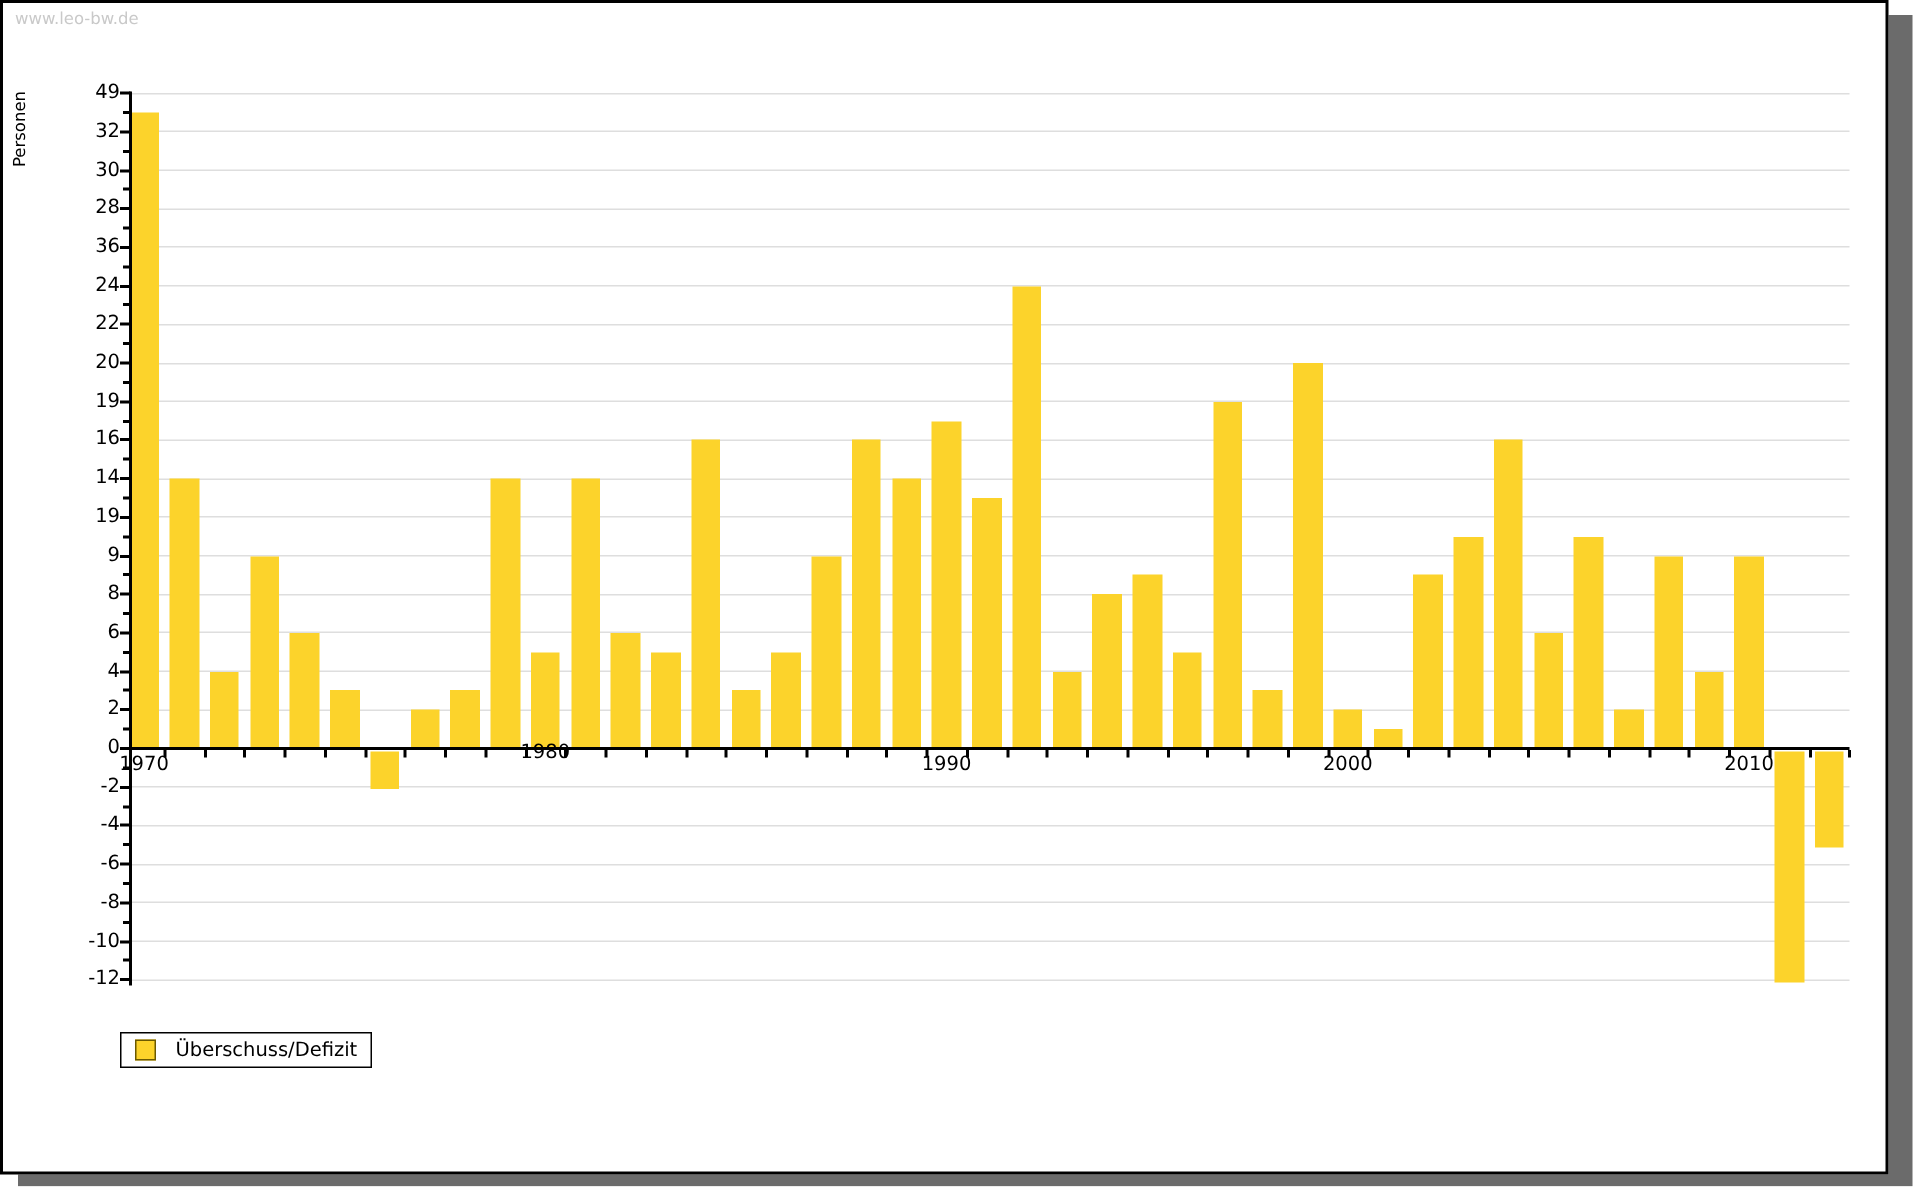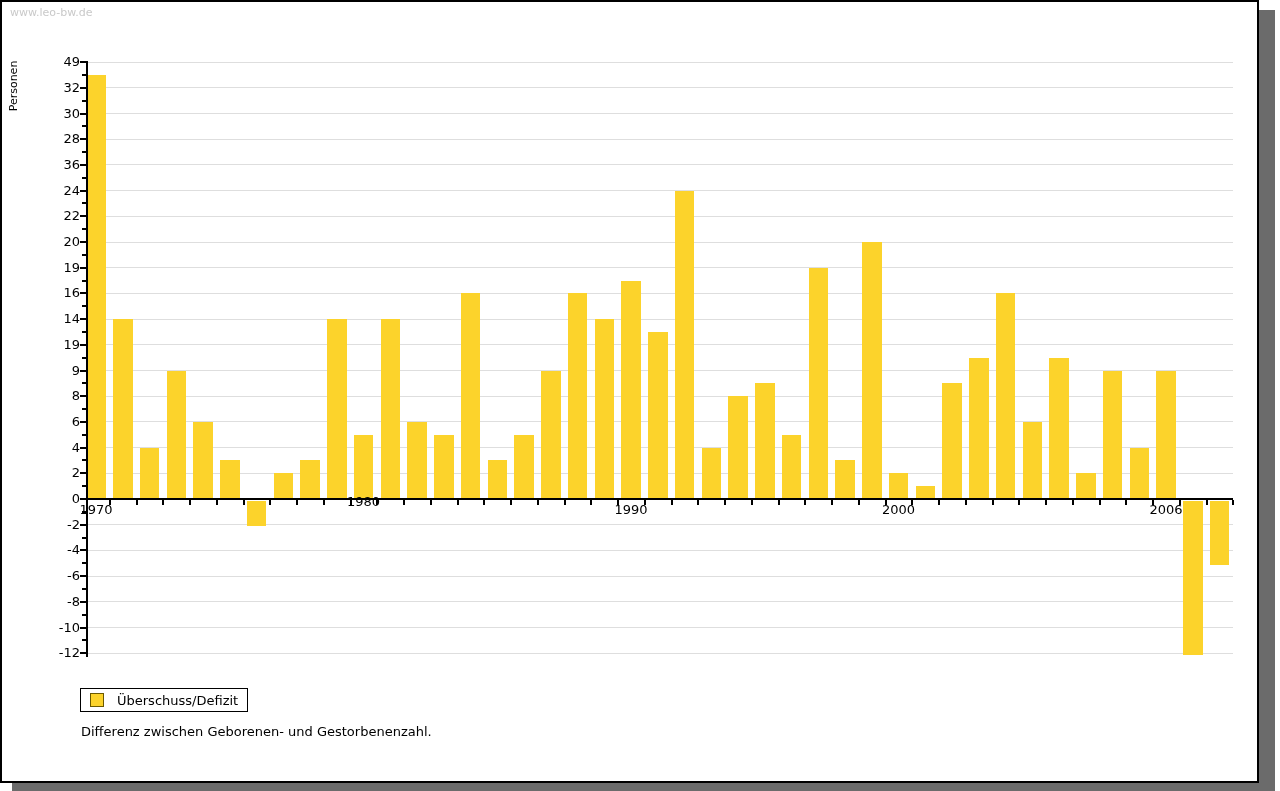--- a/index.html
+++ b/index.html
@@ -212,21 +212,20 @@
         <div class="tick" style="left: 1096.5px; top: 498px; width: 2px; height: 5px;"></div>
         <div class="tick" style="left: 1123.25px; top: 498px; width: 2px; height: 5px;"></div>
         <div class="tick" style="left: 1150px; top: 498px; width: 2px; height: 5px;"></div>
         <div class="tick" style="left: 1176.75px; top: 498px; width: 2px; height: 5px;"></div>
         <div class="tick" style="left: 1203.5px; top: 498px; width: 2px; height: 5px;"></div>
         <div class="tick" style="left: 1230.25px; top: 498px; width: 2px; height: 5px;"></div>
         <div class="xlab" style="left: 64px; top: 500px; width: 60px;">1970</div>
         <div class="xlab" style="left: 331.5px; top: 492px; width: 60px;">1980</div>
         <div class="xlab" style="left: 599px; top: 500px; width: 60px;">1990</div>
         <div class="xlab" style="left: 866.5px; top: 500px; width: 60px;">2000</div>
-        <div class="xlab" style="left: 1134px; top: 500px; width: 60px;">2006</div>
+        <div class="xlab" style="left: 1134px; top: 500px; width: 60px;">2010</div>
       </div>
     <div class="legend">
       <span class="swatch" style="background: rgb(252, 211, 43);"></span>
       <span>Überschuss/Defizit</span>
     </div>
-    <div class="fn fn1">Differenz zwischen Geborenen- und Gestorbenenzahl.</div>
   </div>
 </div>
 
 </body></html>

